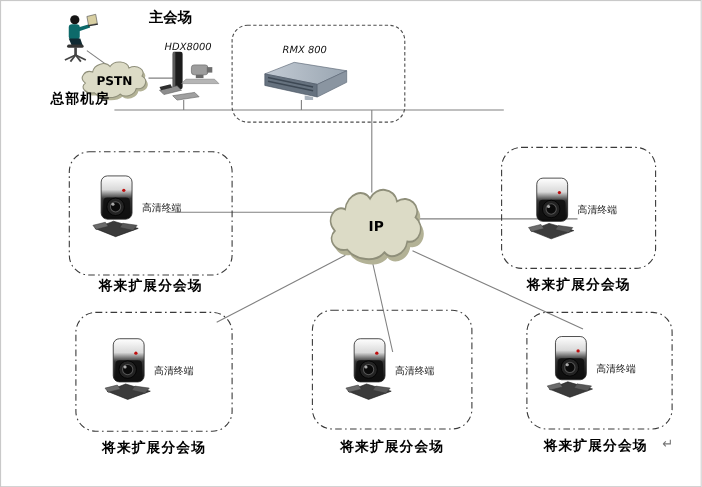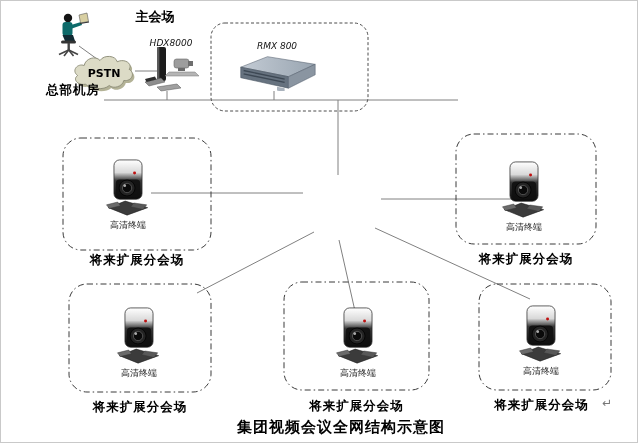--- a/index.html
+++ b/index.html
@@ -10,21 +10,21 @@
   .lbl{text-align:center;line-height:1.15;}
   .venue-title{font-weight:bold;font-size:13px;}
   .model{font-size:9px;color:#111;letter-spacing:0px;font-style:italic;}
   .caption{font-weight:bold;font-size:12.5px;letter-spacing:1px;}
   .term-label{font-size:9px;color:#222;margin-top:2px;}
   .cloud-wrap{display:flex;align-items:center;justify-content:center;}
   .cloud-wrap svg{position:absolute;left:0;top:0;width:100%;height:100%;}
   .cloud-text{position:relative;font-weight:bold;z-index:3;}
   .pstn-text{font-size:11px;}
   .ip-text{font-size:12.5px;}
-  .site{display:flex;flex-direction:column;align-items:center;width:90px;}
+  .site{display:flex;flex-direction:row;align-items:center;width:90px;}
   .title{font-weight:bold;font-size:15px;letter-spacing:1px;}
   .return-mark{font-size:12px;color:#777;}
 </style>
 </head>
 <body>
 
 <div id="canvas">
 
   <svg width="0" height="0" style="position:absolute">
     <defs>
@@ -122,20 +122,26 @@
   <div class="abs lbl model" style="left:246px;top:40px;width:60px">RMX 800</div>
   <svg class="abs" style="left:234px;top:50px" width="84" height="40" viewBox="0 0 88 40">
     <polygon points="6,16 34,5 84,13 56,26" fill="url(#srvTop)" stroke="#5a6573" stroke-width="0.6"></polygon>
     <polygon points="6,16 56,26 56,38 6,27" fill="#66727f" stroke="#46525f" stroke-width="0.6"></polygon>
     <polygon points="56,26 84,13 84,24 56,38" fill="#8a95a1" stroke="#5a6573" stroke-width="0.6"></polygon>
     <line x1="9" y1="19.5" x2="52" y2="28.5" stroke="#3d4854" stroke-width="1.4"></line>
     <line x1="9" y1="23" x2="52" y2="32" stroke="#3d4854" stroke-width="1.4"></line>
     <rect x="44" y="28" width="8" height="4" transform="skewY(11)" fill="#aab3bd"></rect>
   </svg>
 
+  <div class="abs cloud-wrap" style="left:294px;top:165px;width:94px;height:78px">
+    <svg viewBox="0 0 100 64" preserveAspectRatio="none">
+        <use href="#cloud-shape"></use>
+      </svg>
+    <span class="cloud-text ip-text">IP</span>
+  </div>
 
   <div class="abs site" style="left:82px;top:158px">
     <svg width="46" height="58" viewBox="0 0 48 62">
         <use href="#hd-terminal"></use>
       </svg>
     <span class="term-label">高清终端</span>
   </div>
   <div class="abs site" style="left:478px;top:160px">
     <svg width="46" height="58" viewBox="0 0 48 62">
         <use href="#hd-terminal"></use>
@@ -161,15 +167,14 @@
     <span class="term-label">高清终端</span>
   </div>
 
   <div class="abs lbl caption" style="left:62px;top:252px;width:148px">将来扩展分会场</div>
   <div class="abs lbl caption" style="left:455px;top:251px;width:140px">将来扩展分会场</div>
   <div class="abs lbl caption" style="left:68px;top:399px;width:142px">将来扩展分会场</div>
   <div class="abs lbl caption" style="left:283px;top:398px;width:145px">将来扩展分会场</div>
   <div class="abs lbl caption" style="left:468px;top:397px;width:145px">将来扩展分会场</div>
 
   <div class="abs return-mark" style="left:601px;top:395px">↵</div>
-  <div class="abs lbl title" style="left:120px;top:418px;width:440px">集团视频会议全网结构示意图</div>
 
 </div>
 
 </body></html>

